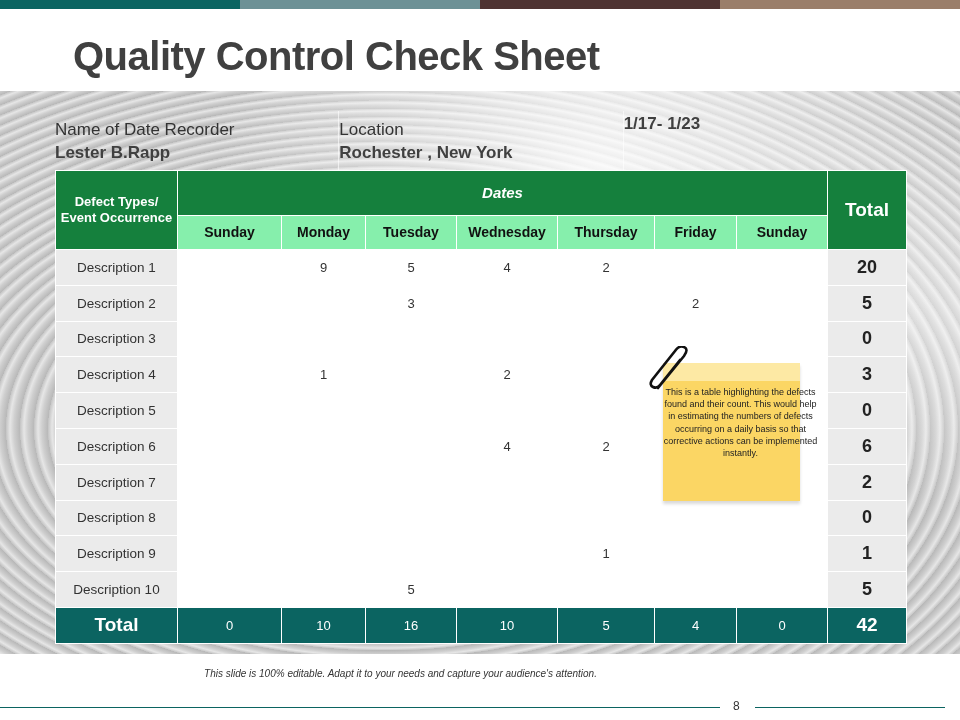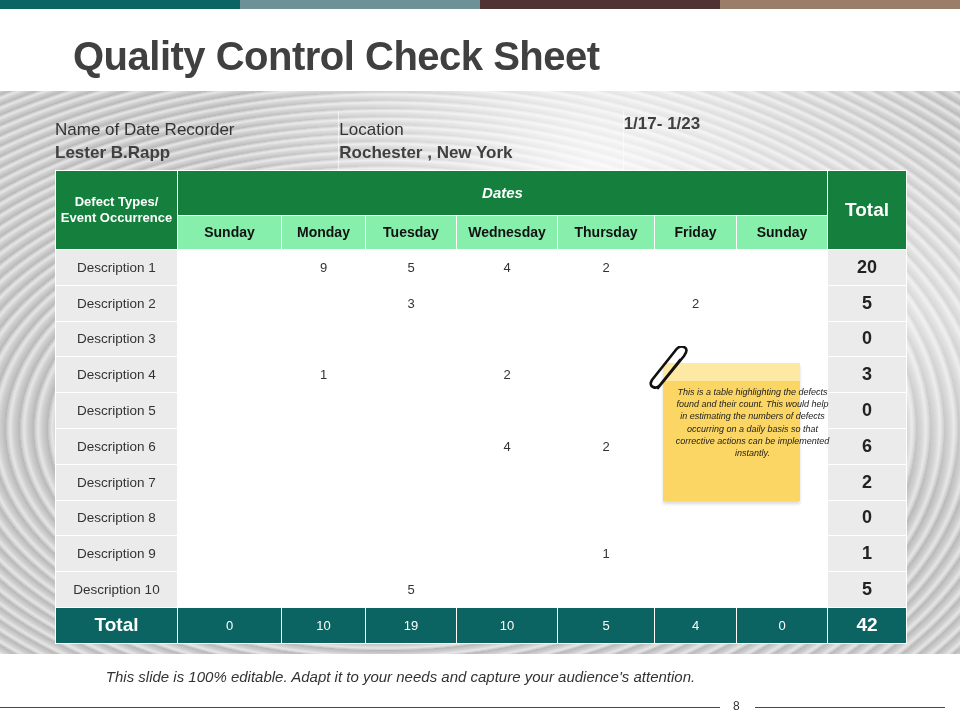--- a/index.html
+++ b/index.html
@@ -22,23 +22,23 @@
   table.sheet td, table.sheet th { border:1px solid #ffffff; padding:0; text-align:center; vertical-align:middle; }
   .hdr-teal { background:#15803d; color:#ffffff; font-weight:bold; }
   .day { background:#86efac; color:#111; font-size:14px; font-weight:bold; height:33px; }
   .desc { background:#ebebeb; color:#333; font-size:13.5px; height:34.8px; }
   .cell { background:#ffffff; color:#333; font-size:13px; }
   .totcol { background:#ebebeb; color:#222; font-size:18px; font-weight:bold; }
   .totrow td { background:#0b6461; color:#ffffff; font-size:13px; height:35px; }
   .totrow .tot-label { font-size:19px; font-weight:bold; }
   .totrow .tot-grand { font-size:19px; font-weight:bold; }
   .note { position:absolute; left:663px; top:363px; width:137px; height:138px; background:linear-gradient(#fde9a4 0, #fde9a4 18px, #fbd664 18px, #fbd664 100%); box-shadow:0 3px 3px rgba(0,0,0,0.15); }
-  .note-text { position:absolute; left:12px; top:23px; width:155px; text-align:center; font-size:9px; line-height:12.2px; color:#222;font-style:italic; }
+  .note-text { position:absolute; left:0; top:23px; width:155px; text-align:center; font-size:9px; line-height:12.2px; color:#222; }
   .clip { position:absolute; left:648px; top:346px; }
-  .footer-text { position:absolute; left:0; width:801px; top:668px; text-align:center; font-size:15px; font-style:italic; color:#333; }
+  .footer-text { position:absolute; left:0; width:801px; top:668px; text-align:center; font-size:10px; font-style:italic; color:#333; }
   .footer-line { position:absolute; top:707px; height:1px; background:#0b6461; }
   .page-num { position:absolute; left:733px; top:699px; font-size:12px; color:#333; }
 </style>
 </head>
 <body>
 
 <div class="topbar">
   <div style="background:#0b6461"></div>
   <div style="background:#6d9196"></div>
   <div style="background:#4e3332"></div>
@@ -201,21 +201,21 @@
         <td class="cell"></td>
         <td class="cell"></td>
         <td class="totcol">5</td>
       </tr>
     </tbody>
   <tbody>
       <tr class="totrow">
     <td class="tot-label">Total</td>
     <td>0</td>
     <td>10</td>
-    <td>19</td>
+    <td>16</td>
     <td>10</td>
     <td>5</td>
     <td>4</td>
     <td>0</td>
     <td class="tot-grand">42</td>
   </tr>
 </tbody>
   </table>
 
 <div class="note">

